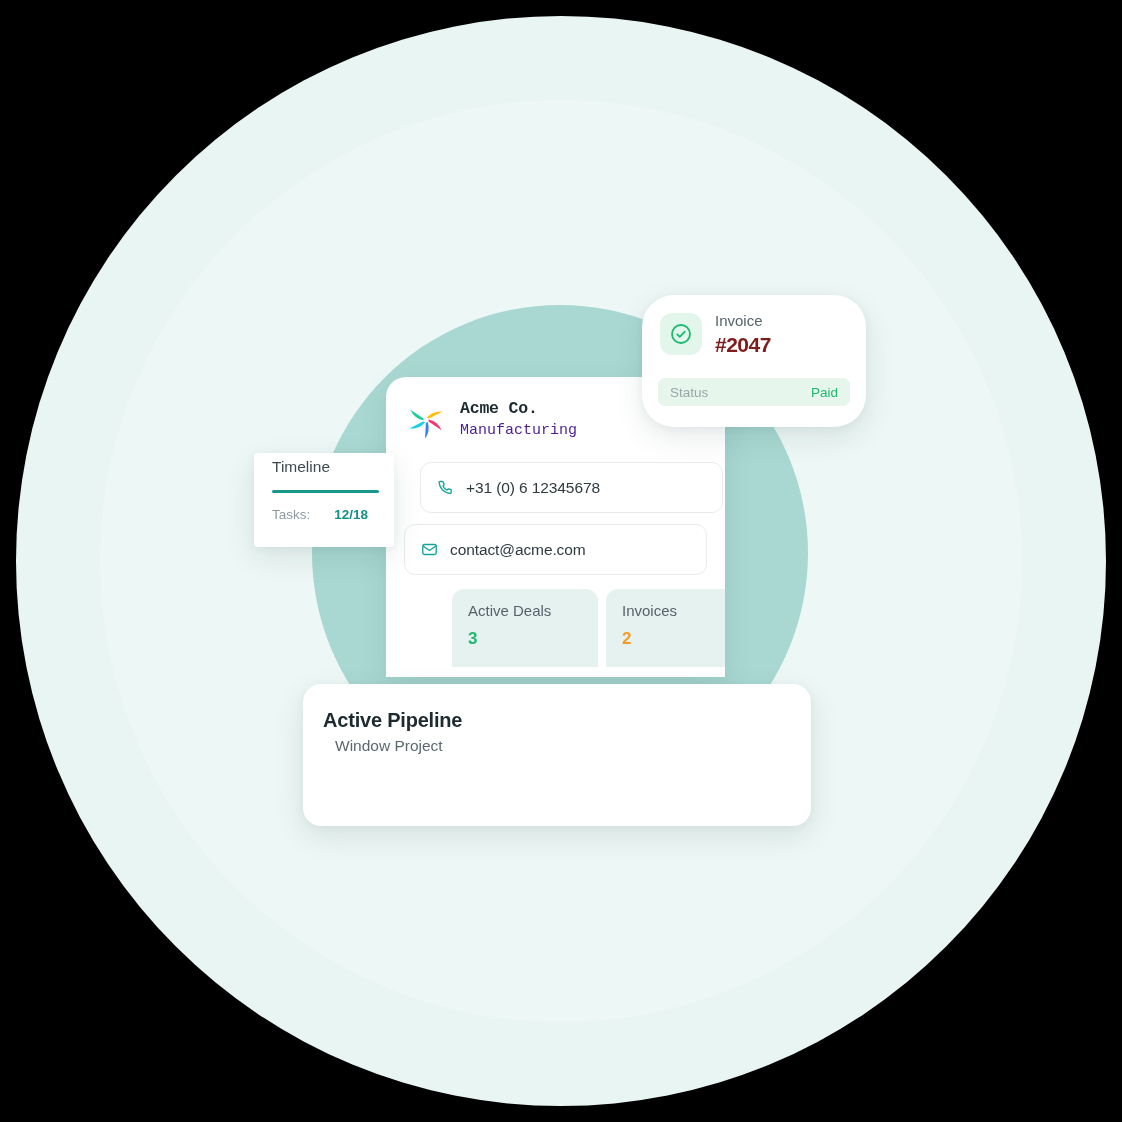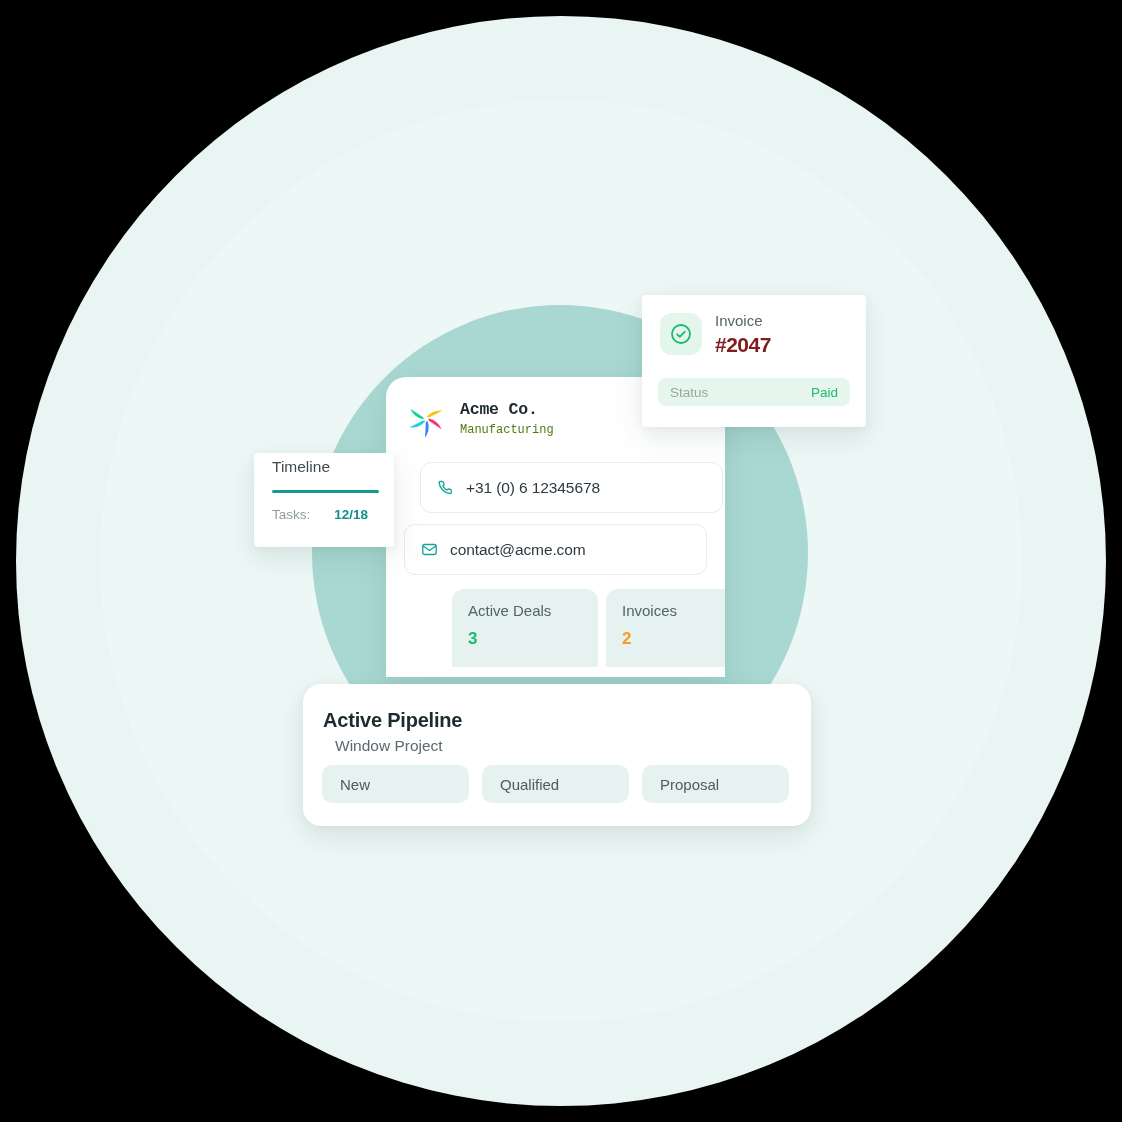--- a/index.html
+++ b/index.html
@@ -66,22 +66,22 @@
   }
   .logo-mark { width: 40px; height: 40px; flex: none; }
   .company-name {
     font-size: 16.5px;
     font-weight: bold;
     color: #1d2a30;
     letter-spacing: -0.2px;
     line-height: 1.25;
   }
   .company-sub {
-    font-size: 12px;
-    color: #4d7c0f;
+    font-size: 15px;
+    color: #4c1d95;
     line-height: 1.35;
     margin-top: 1px;
   }
 
   .field-row {
     position: absolute;
     left: 18px;
     width: 303px;
     height: 51px;
     border: 1px solid #e7eceb;
@@ -112,21 +112,21 @@
   .stat-label { font-size: 15px; color: #56636a; line-height: 1.3; }
   .stat-value {
     font-size: 17px; font-weight: bold;
     margin-top: 8px; letter-spacing: -0.2px;
   }
 
   
   #invoice-card {
     left: 642px; top: 295px;
     width: 224px; height: 132px;
-    border-radius: 4px;
+    border-radius: 32px;
     z-index: 5;
   }
   .invoice-head {
     display: flex; align-items: center; gap: 13px;
     padding: 17px 0 0 18px;
   }
   .invoice-badge {
     width: 42px; height: 42px; flex: none;
     background: #e2f6ec;
     border-radius: 12px;
@@ -283,20 +283,15 @@
     <div id="timeline-bar"></div>
     <div class="timeline-tasks">
       <span class="tasks-label">Tasks:</span>
       <span class="tasks-value">12/18</span>
     </div>
   </div>
 
   <div class="card" id="pipeline-card">
     <div class="pipeline-title">Active Pipeline</div>
     <div class="pipeline-sub">Window Project</div>
-    <div id="pipeline-stages">
-      <div class="stage-pill">New</div>
-      <div class="stage-pill">Qualified</div>
-      <div class="stage-pill">Proposal</div>
-    </div>
   </div>
 
 </div>
 
 </body></html>

